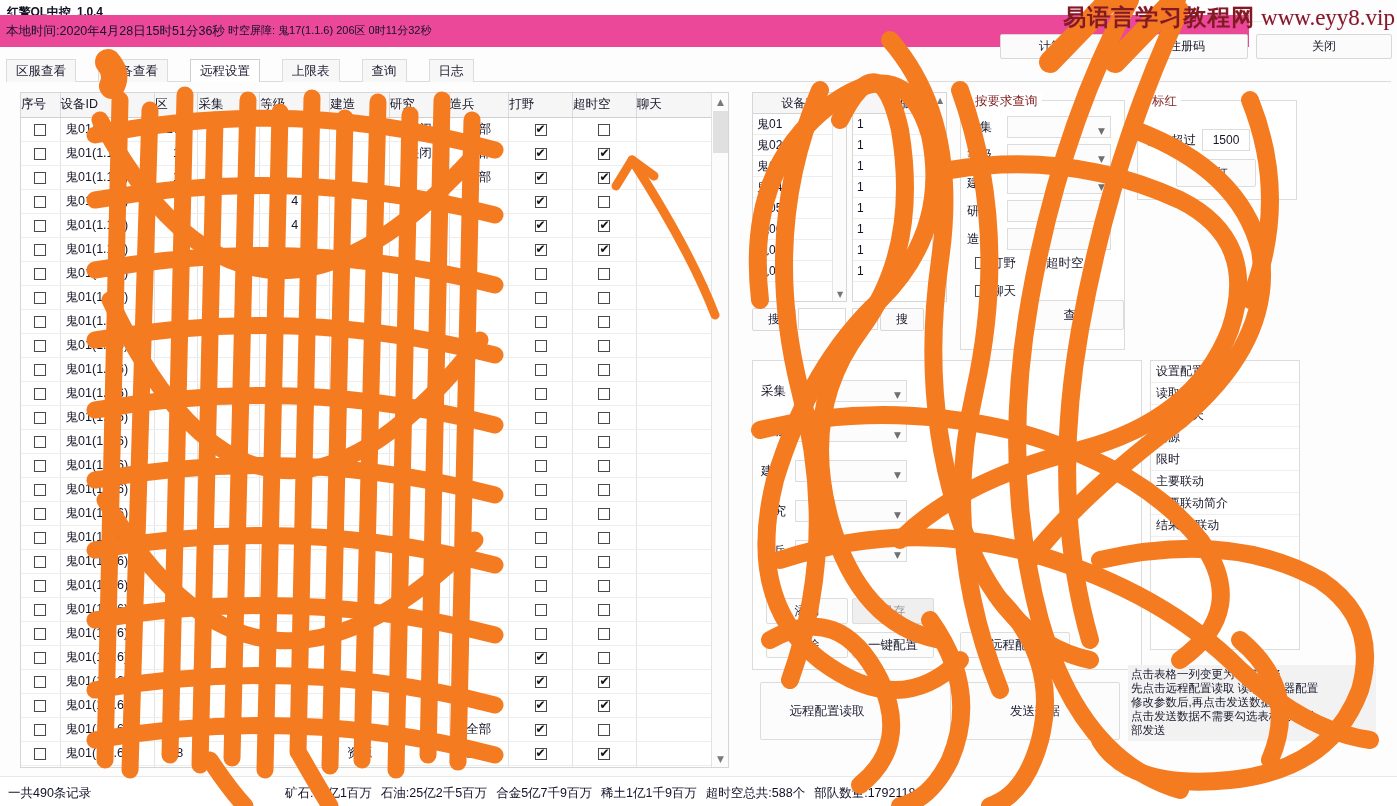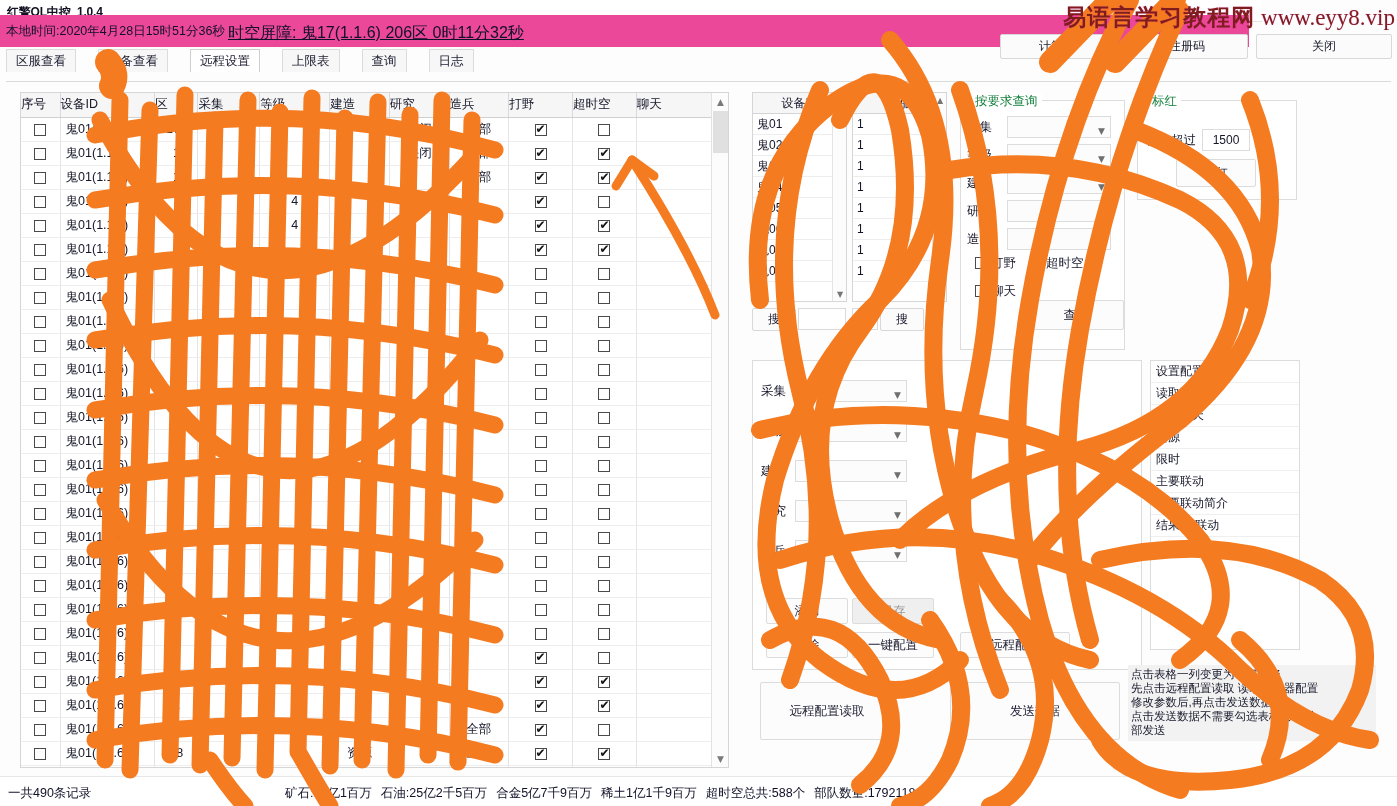--- a/index.html
+++ b/index.html
@@ -49,41 +49,41 @@
   .inforow {
     position: absolute; left: 0; top: 15px; width: 1249px; height: 32px;
     background: #ec4899;
   }
   .inforow .localtime {
     position: absolute; left: 6px; top: 8px;
     font-size: 12.5px; color: #10102a; white-space: nowrap;
   }
   .inforow .barrier {
     position: absolute; left: 228px; top: 8px;
-    font-size: 16px; color: #10102a; white-space: nowrap; text-decoration: underline;
+    font-size: 11px; color: #10102a; white-space: nowrap;
   }
 
   .topbtn {
     position: absolute; top: 34px; height: 25px;
     background: #fbfbfb;
     border: 1px solid #d8d8d8;
     border-radius: 2px;
     font-size: 12px;
     color: #202030;
     display: flex; align-items: center; justify-content: center;
     cursor: pointer;
     font-family: "Liberation Sans", sans-serif;
   }
   #btn-calc  { left: 1000px; width: 114px; }
   #btn-reg   { left: 1126px; width: 122px; }
   #btn-close { left: 1256px; width: 136px; }
 
   
   .tabs {
-    position: absolute; left: 6px; top: 49px; height: 23px;
+    position: absolute; left: 6px; top: 59px; height: 23px;
     display: flex; align-items: stretch;
     z-index: 5;
     gap: 23px;
   }
   .tab {
     border: 1px solid #dcdcdc;
     border-bottom: none;
     background: #f7f7f7;
     padding: 3px 9px 2px 9px;
     font-size: 12.5px;
@@ -242,21 +242,21 @@
 
   
   .groupbox {
     position: absolute;
     border: 1px solid #dcdcdc;
     background: #fff;
   }
   .groupbox > .gbtitle {
     position: absolute; left: 10px; top: -8px;
     background: #fff; padding: 0 4px;
-    font-size: 12.5px; color: #15803d;
+    font-size: 12.5px; color: #7f1d1d;
     white-space: nowrap;
   }
 
   #gb-query { left: 960px; top: 100px; width: 165px; height: 250px; }
   #gb-mark  { left: 1137px; top: 100px; width: 160px; height: 100px; }
 
   .qrow {
     position: absolute; left: 6px;
     height: 24px; display: flex; align-items: center;
   }

